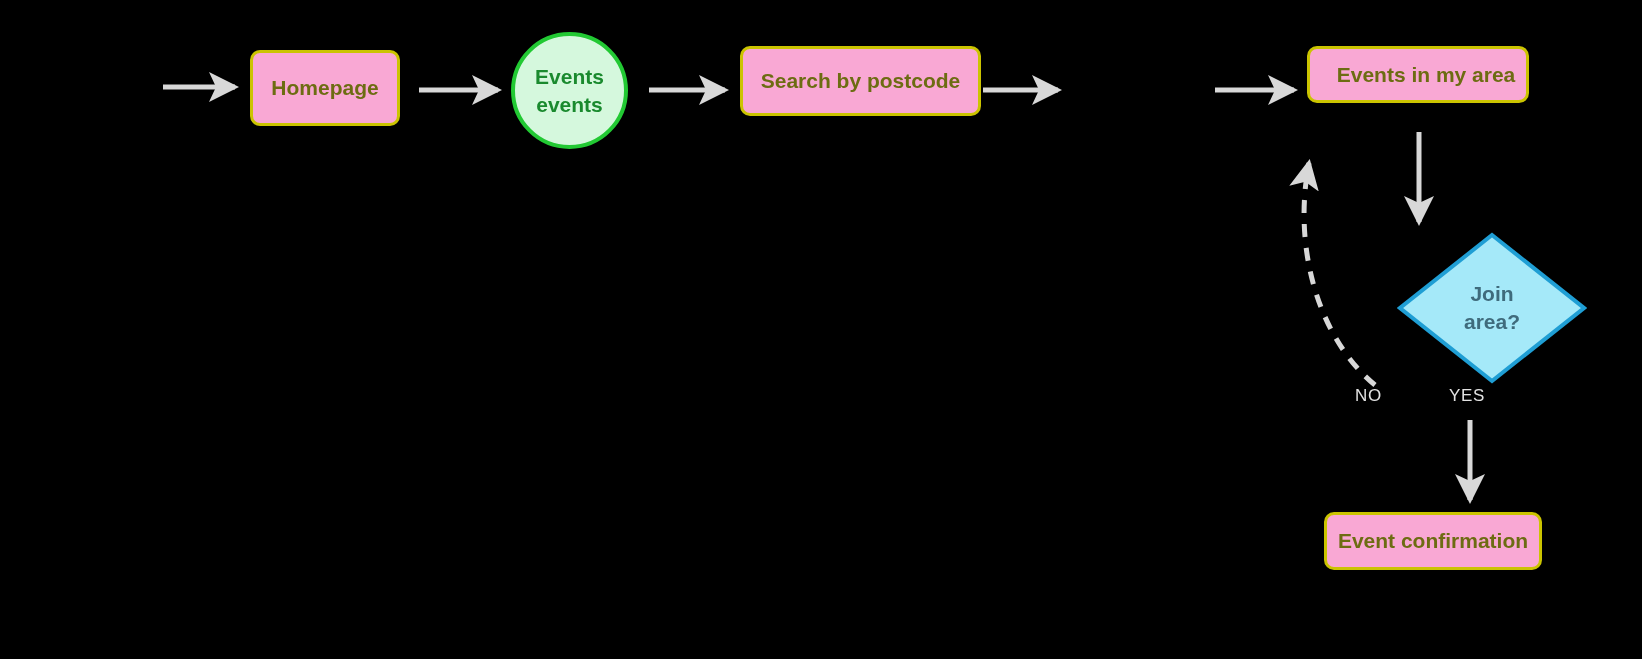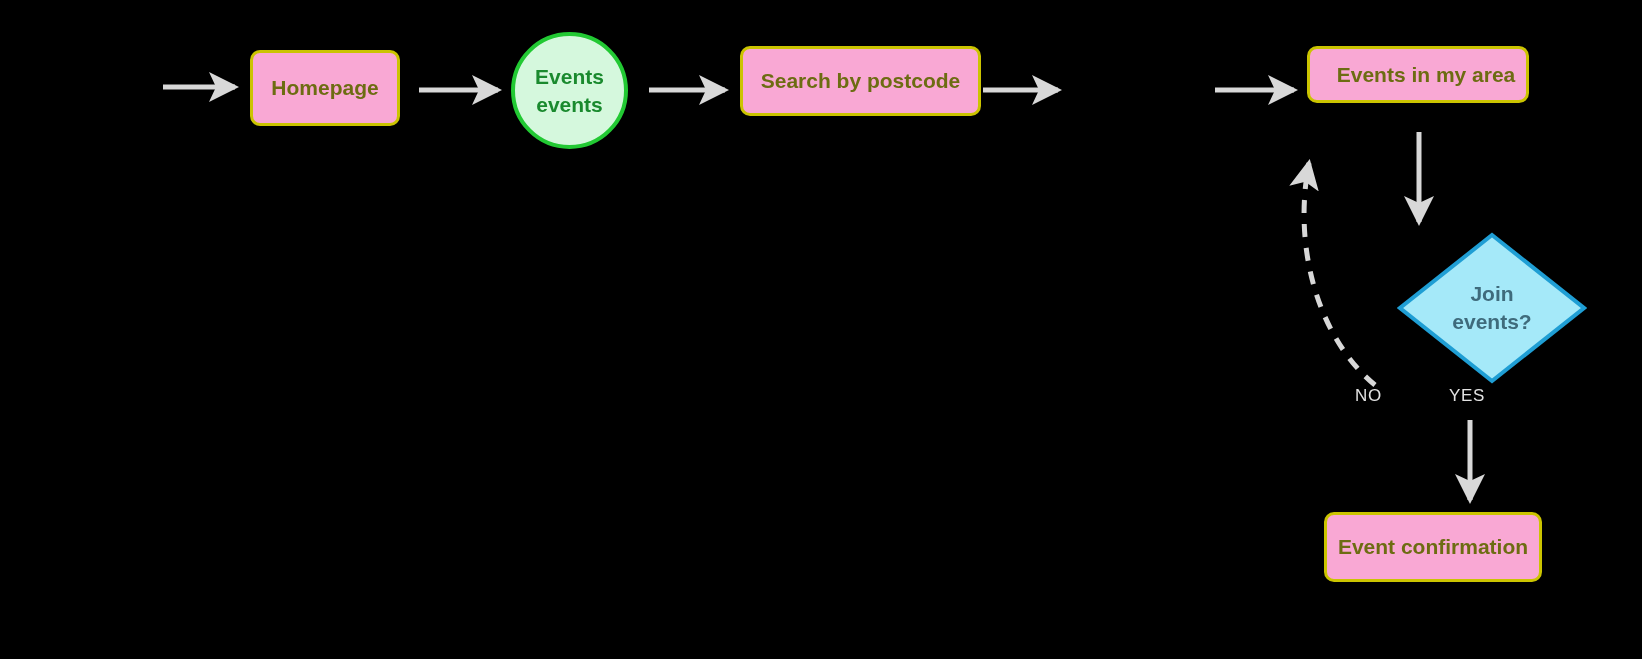--- a/index.html
+++ b/index.html
@@ -137,25 +137,25 @@
     <span>Events in my area</span>
   </div>
 
   <div class="diamond-wrap" style="left:1397px; top:232px; width:190px; height:152px;">
     <svg class="diamond-shape" viewBox="0 0 190 152" preserveAspectRatio="none">
       <polygon points="95,3 187,76 95,149 3,76" fill="#a5e9f9" stroke="#1f9ed4" stroke-width="4"></polygon>
     </svg>
     <div class="diamond-label">
       <span>
         <span>Join</span><br>
-        <span>events?</span>
+        <span>area?</span>
       </span>
     </div>
   </div>
 
-  <div class="node box" style="left:1324px; top:512px; width:218px; height:70px;">
+  <div class="node box" style="left:1324px; top:512px; width:218px; height:58px;">
     <span>Event confirmation</span>
   </div>
 
   <div class="edge-label" style="left:1355px; top:386px;">NO</div>
   <div class="edge-label" style="left:1449px; top:386px;">YES</div>
 
 </div>
 
 </body></html>

